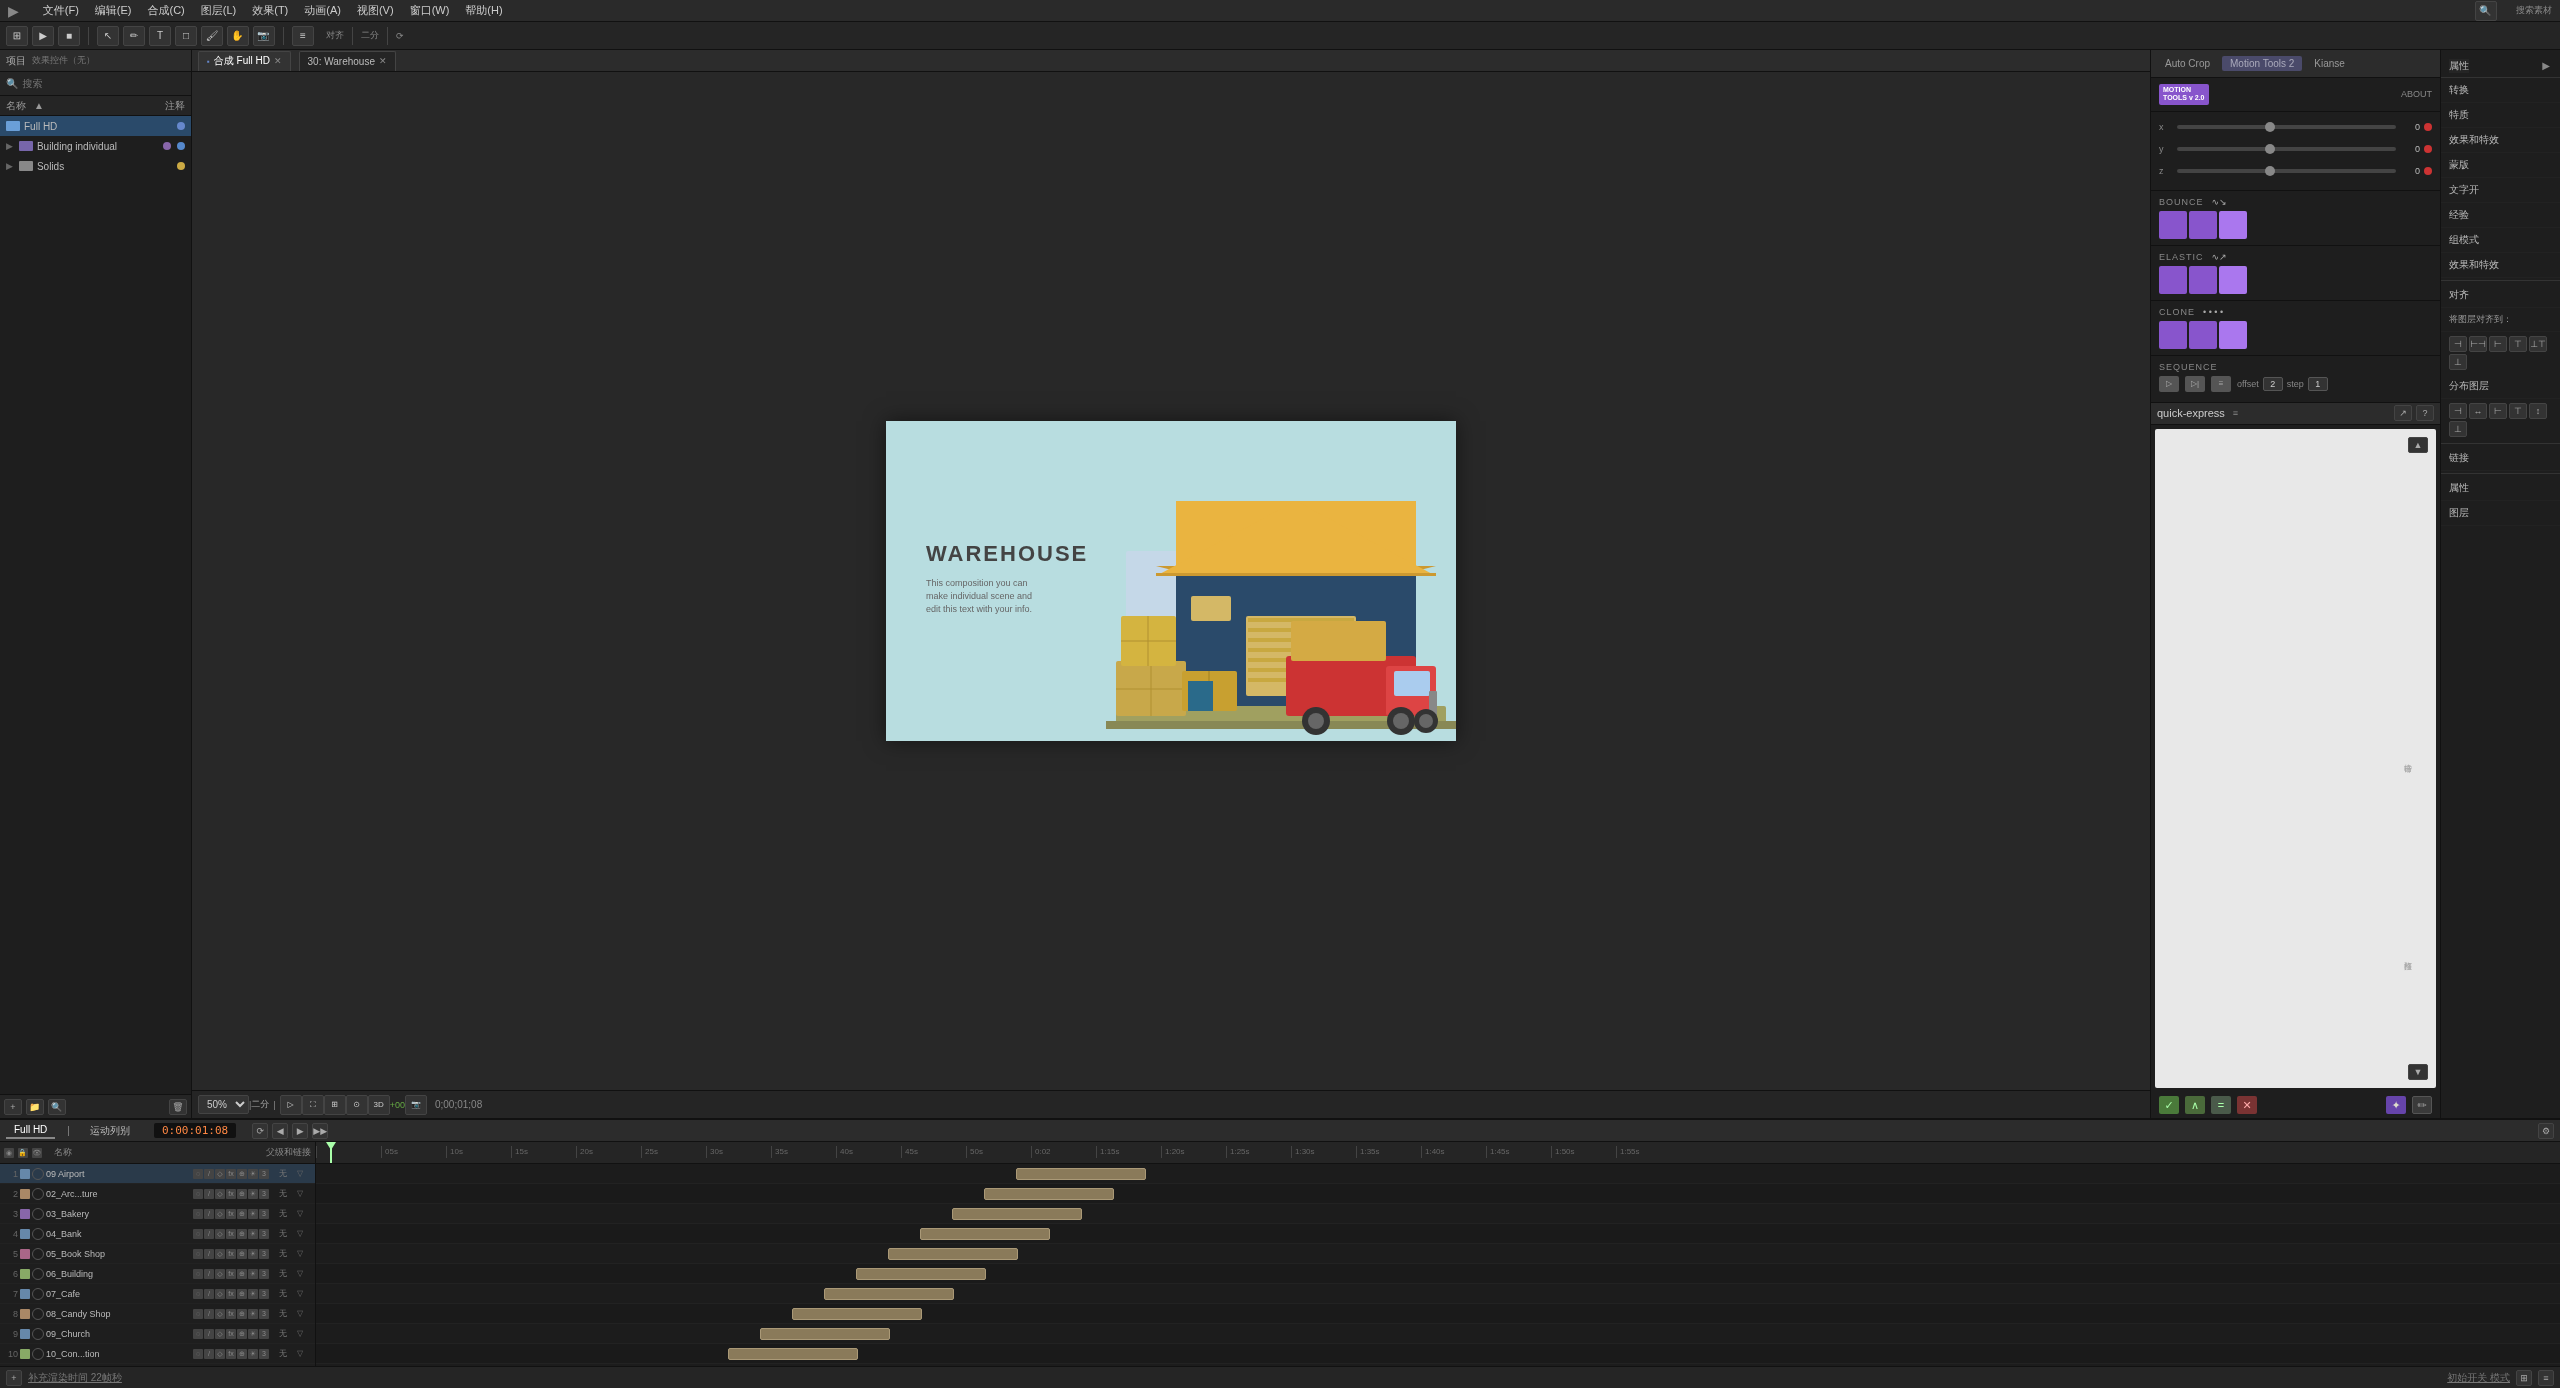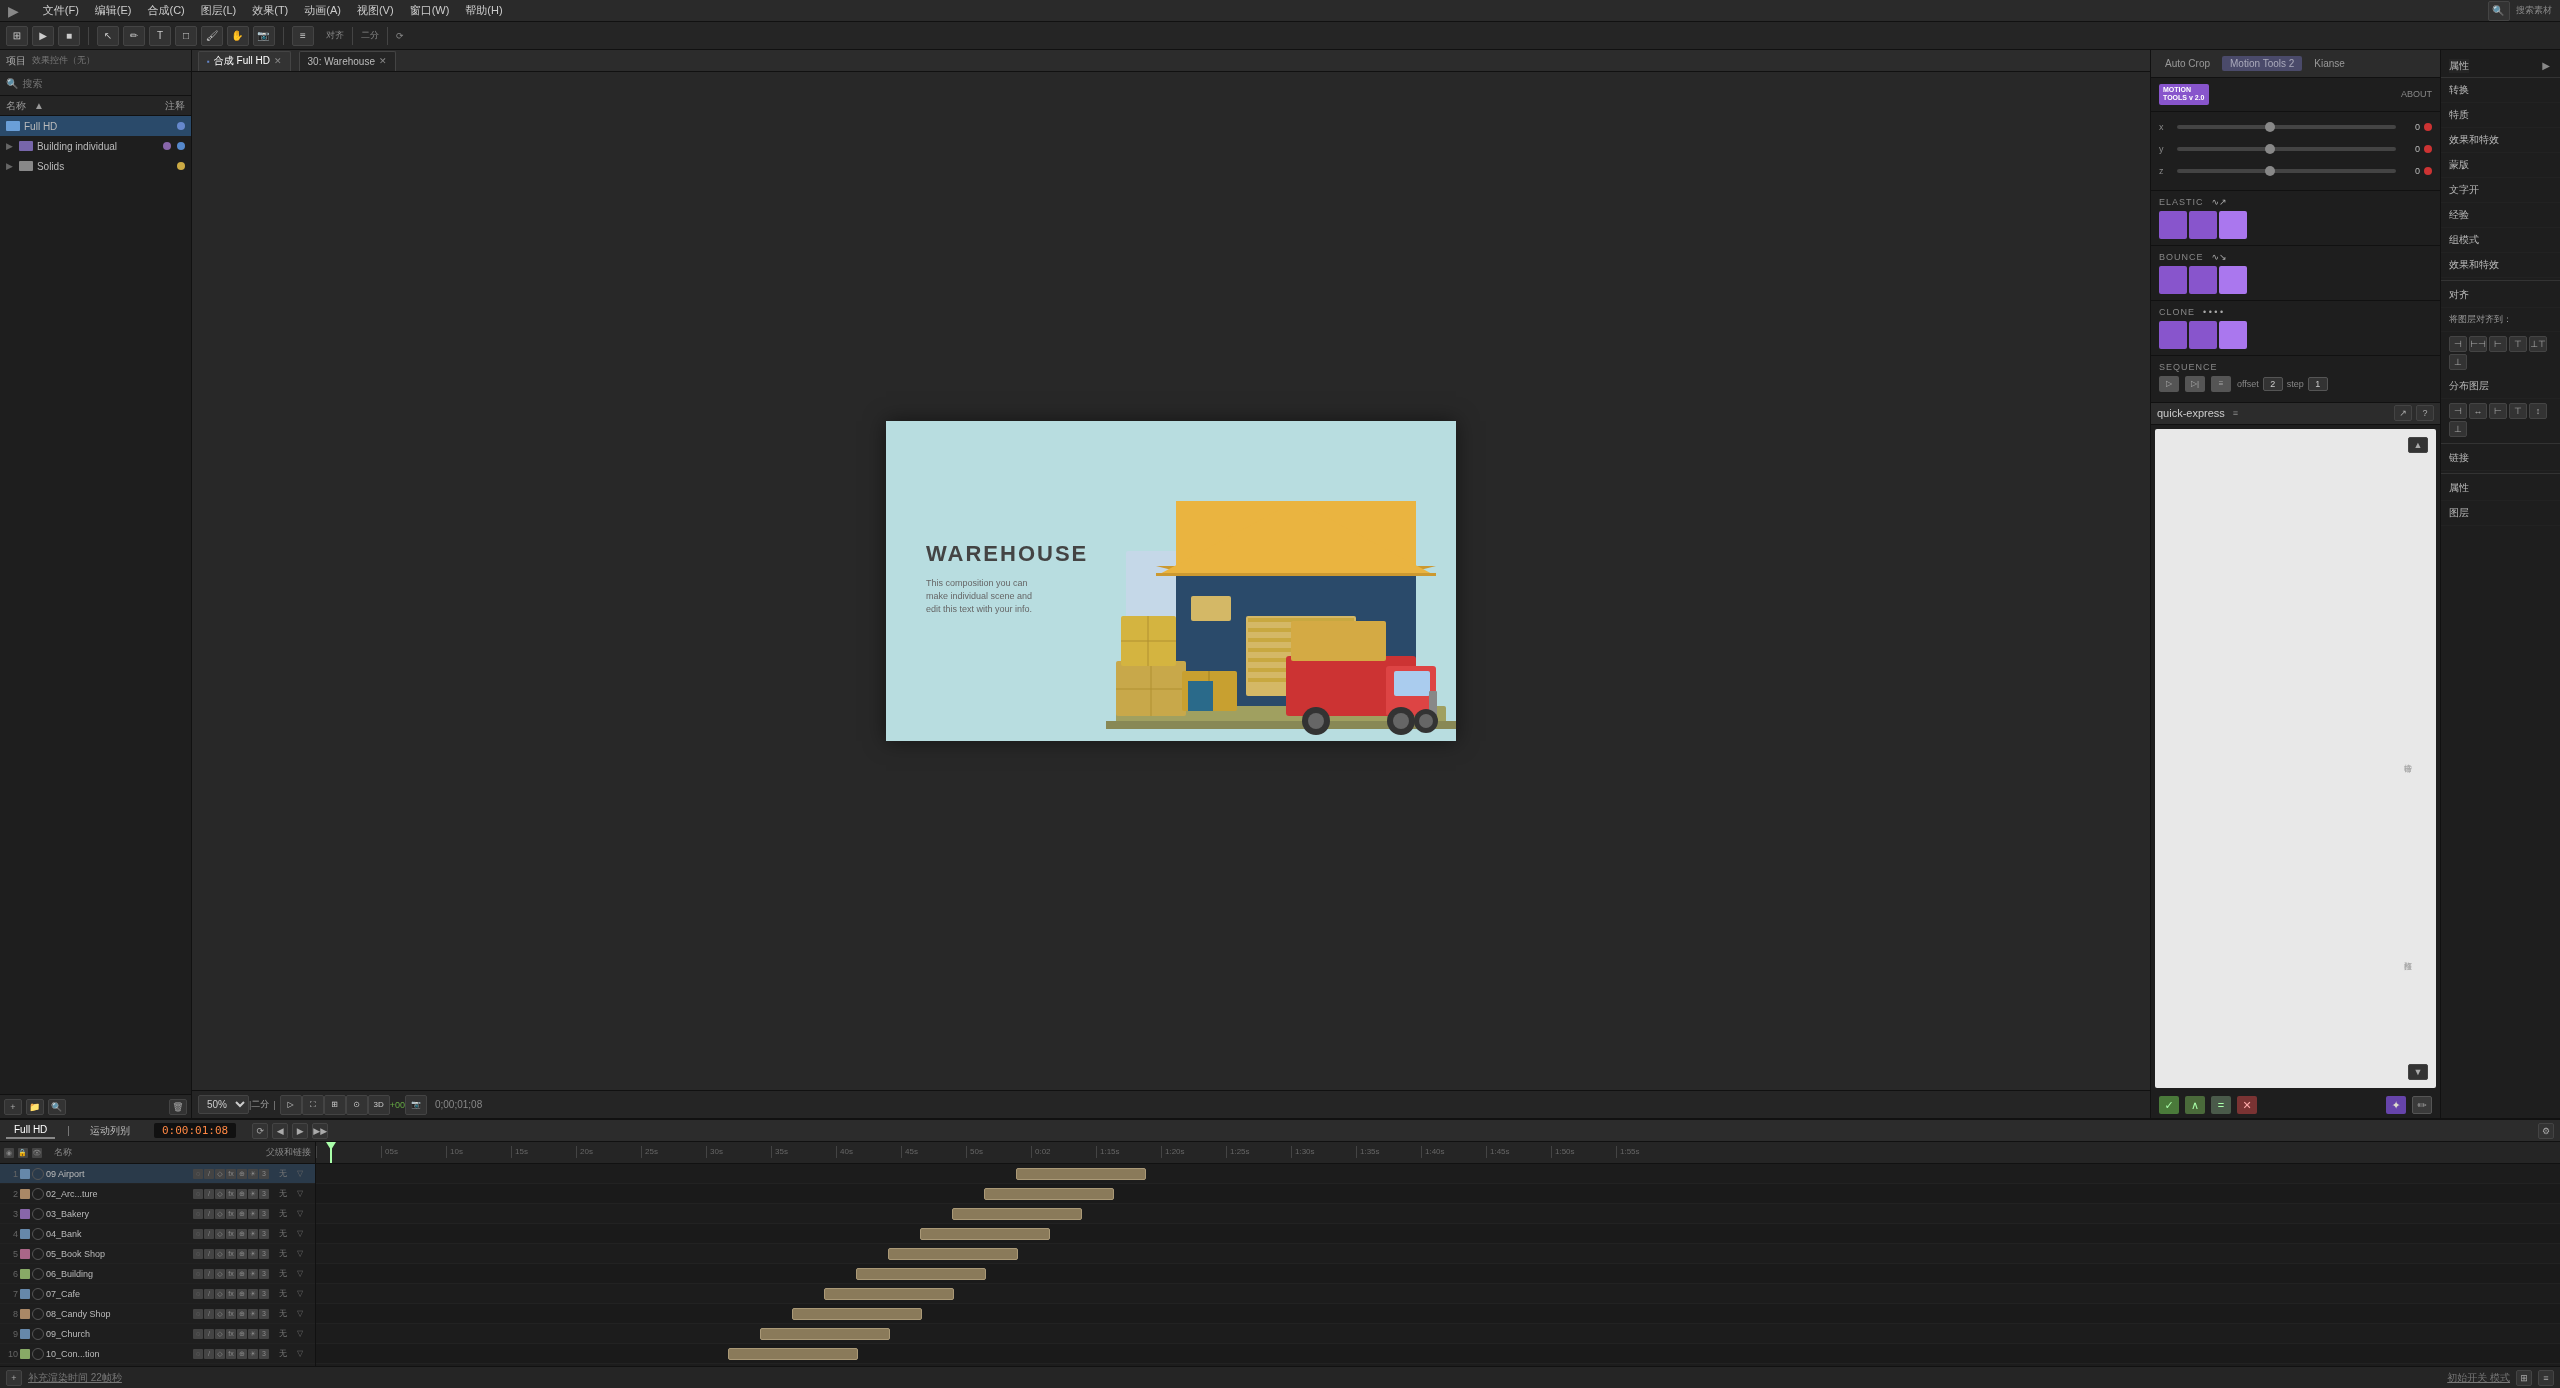--- a/index.html
+++ b/index.html
@@ -778,21 +778,21 @@
   <span class="menu-item">合成(C)</span>
   <span class="menu-item">图层(L)</span>
   <span class="menu-item">效果(T)</span>
   <span class="menu-item">动画(A)</span>
   <span class="menu-item">视图(V)</span>
   <span class="menu-item">窗口(W)</span>
   <span class="menu-item">帮助(H)</span>
 
   <div style="margin-left:auto; display:flex; gap:6px; align-items:center;">
     <div class="toolbar-btn">🔍</div>
-    <span style="font-size:9px; color:#888;">搜索素材</span>
+    <span style="font-size:9px; color:#888;margin-left:13px;">搜索素材</span>
   </div>
 </div>
 
 <div class="toolbar">
   <div class="toolbar-btn">⊞</div>
   <div class="toolbar-btn">▶</div>
   <div class="toolbar-btn">■</div>
   <div class="toolbar-sep"></div>
   <div class="toolbar-btn">↖</div>
   <div class="toolbar-btn">✏</div>
@@ -993,34 +993,34 @@
         <div class="mt-slider">
           <div class="mt-slider-thumb" style="left:40%;"></div>
         </div>
         <span class="mt-value">0</span>
         <div class="mt-dot-red"></div>
       </div>
     </div>
 
     <div class="mt-section">
       <div class="mt-label-row">
-        <span class="mt-section-label">ELASTIC</span>
-        <span class="mt-curve-indicator">∿↗</span>
+        <span class="mt-section-label">BOUNCE</span>
+        <span class="mt-curve-indicator">∿↘</span>
       </div>
       <div class="mt-grid">
         <div class="mt-grid-btn"></div>
         <div class="mt-grid-btn"></div>
         <div class="mt-grid-btn lighter"></div>
       </div>
     </div>
 
     <div class="mt-section">
       <div class="mt-label-row">
-        <span class="mt-section-label">BOUNCE</span>
-        <span class="mt-curve-indicator">∿↘</span>
+        <span class="mt-section-label">ELASTIC</span>
+        <span class="mt-curve-indicator">∿↗</span>
       </div>
       <div class="mt-grid">
         <div class="mt-grid-btn"></div>
         <div class="mt-grid-btn"></div>
         <div class="mt-grid-btn lighter"></div>
       </div>
     </div>
 
     <div class="mt-section">
       <div class="mt-label-row">

